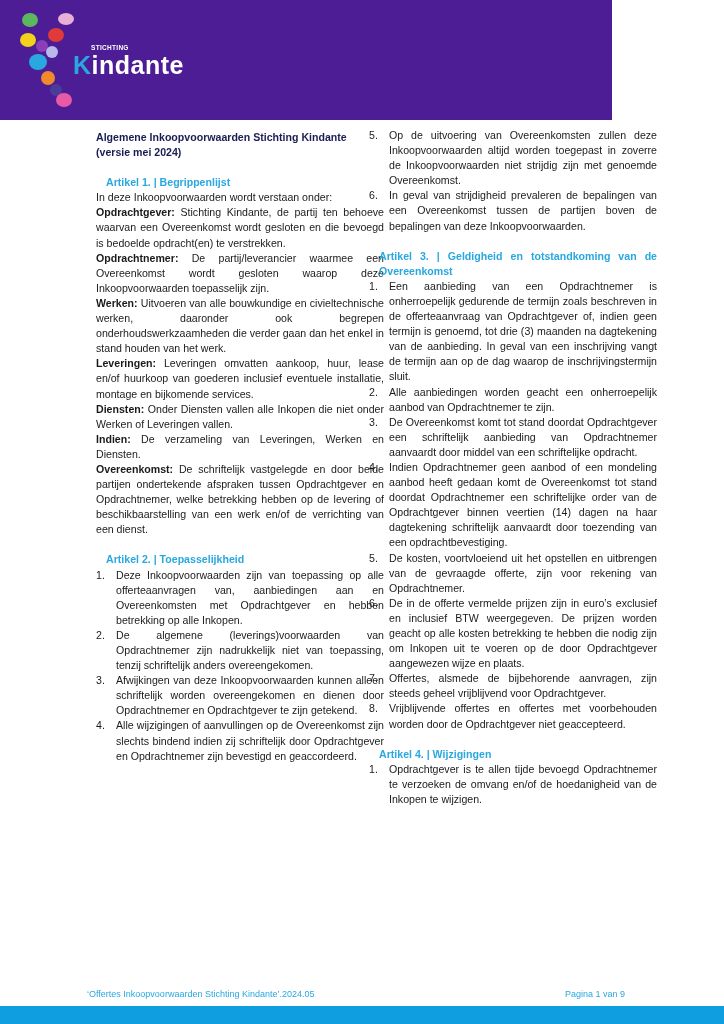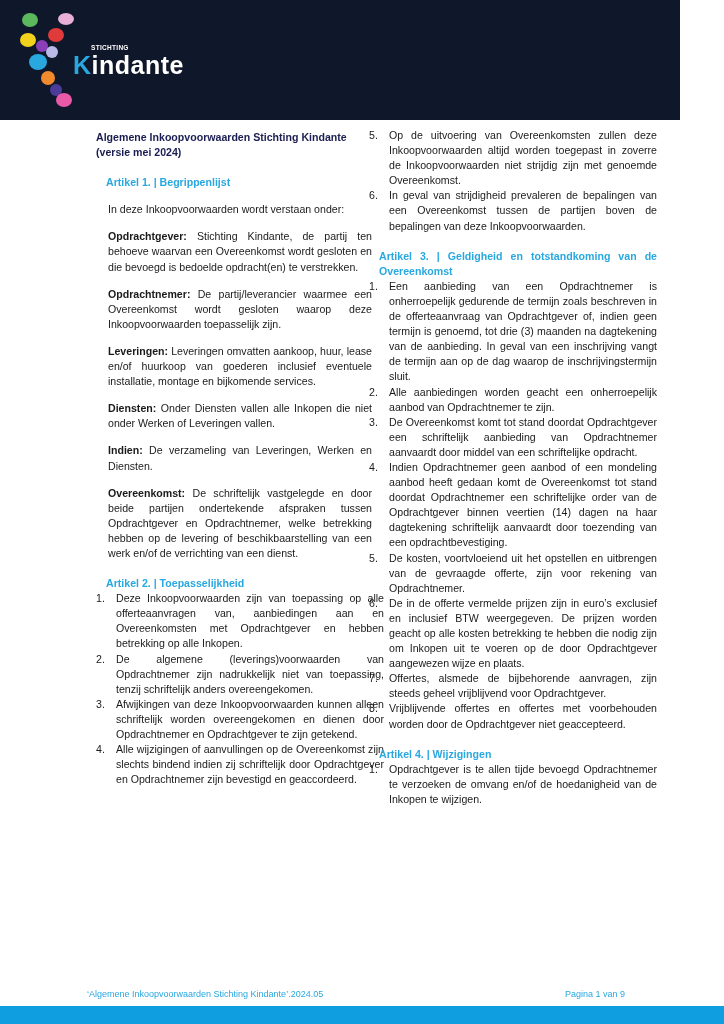--- a/index.html
+++ b/index.html
@@ -3,43 +3,43 @@
 <meta charset="utf-8">
 <style>
   html, body { margin: 0; padding: 0; }
   body {
     width: 724px; height: 1024px; position: relative; overflow: hidden;
     background: #ffffff;
     font-family: "Liberation Sans", sans-serif;
     color: #1a1a1a;
   }
   .header {
-    position: absolute; left: 0; top: 0; width: 680px; height: 120px;
-    background: #0f172a;
+    position: absolute; left: 0; top: 0; width: 612px; height: 120px;
+    background: #4c1d95;
   }
   .logo-hands { position: absolute; left: 18px; top: 10px; width: 72px; height: 100px; }
   .logo-small {
     position: absolute; left: 91px; top: 44px; color: #ffffff;
     font-size: 6.5px; font-weight: bold; letter-spacing: 0.3px;
   }
   .logo-big {
     position: absolute; left: 73px; top: 51px; color: #ffffff;
     font-size: 25px; font-weight: bold; letter-spacing: 0.5px;
   }
   .logo-big .k { color: #29a8e0; }
   .col {
     position: absolute; top: 128px; width: 288px;
     font-size: 10.6px; line-height: 15.1px; text-align: justify;
   }
   .col.left { left: 96px; }
   .col.right { left: 369px; }
   .doc-title { font-weight: bold; color: #1a1d52; margin: 2px 0 0 0; }
   .art-h { font-weight: bold; color: #29a8e0; margin: 15px 0 0 10px; }
   .def b { color: #1a1a1a; }
-  p { margin: 12px; }
+  p { margin: 0; }
   ol { margin: 0; padding: 0; list-style: none; }
   li { position: relative; padding-left: 20px; }
   li .num { position: absolute; left: 0; top: 0; }
   .footer-text {
     position: absolute; top: 989px; font-size: 9px; color: #29a8e0;
   }
   .footer-left { left: 87px; }
   .footer-right { right: 99px; padding-left: 44px; }
   .footer-band {
     position: absolute; left: 0; top: 1006px; width: 724px; height: 18px;
@@ -72,20 +72,21 @@
   <p class="doc-title">
     <span>Algemene Inkoopvoorwaarden Stichting Kindante</span><br>
     <span>(versie mei 2024)</span>
   </p>
 
   <p class="art-h">Artikel 1. | Begrippenlijst</p>
   <p>In deze Inkoopvoorwaarden wordt verstaan onder:</p>
   <div id="defs">
       <p class="def"><b>Opdrachtgever:</b><span> Stichting Kindante, de partij ten behoeve waarvan een Overeenkomst wordt gesloten en die bevoegd is bedoelde opdracht(en) te verstrekken.</span></p>
       <p class="def"><b>Opdrachtnemer:</b><span> De partij/leverancier waarmee een Overeenkomst wordt gesloten waarop deze Inkoopvoorwaarden toepasselijk zijn.</span></p>
+      <p class="def"><b>Werken:</b><span> Uitvoeren van alle bouwkundige en civieltechnische werken, daaronder ook begrepen onderhoudswerkzaamheden die verder gaan dan het enkel in stand houden van het werk.</span></p>
       <p class="def"><b>Leveringen:</b><span> Leveringen omvatten aankoop, huur, lease en/of huurkoop van goederen inclusief eventuele installatie, montage en bijkomende services.</span></p>
       <p class="def"><b>Diensten:</b><span> Onder Diensten vallen alle Inkopen die niet onder Werken of Leveringen vallen.</span></p>
       <p class="def"><b>Indien:</b><span> De verzameling van Leveringen, Werken en Diensten.</span></p>
       <p class="def"><b>Overeenkomst:</b><span> De schriftelijk vastgelegde en door beide partijen ondertekende afspraken tussen Opdrachtgever en Opdrachtnemer, welke betrekking hebben op de levering of beschikbaarstelling van een werk en/of de verrichting van een dienst.</span></p>
     </div>
 
   <p class="art-h">Artikel 2. | Toepasselijkheid</p>
   <ol id="art2-left">
       <li><span class="num">1.</span><span>Deze Inkoopvoorwaarden zijn van toepassing op alle offerteaanvragen van, aanbiedingen aan en Overeenkomsten met Opdrachtgever en hebben betrekking op alle Inkopen.</span></li>
       <li><span class="num">2.</span><span>De algemene (leverings)voorwaarden van Opdrachtnemer zijn nadrukkelijk niet van toepassing, tenzij schriftelijk anders overeengekomen.</span></li>
@@ -111,15 +112,15 @@
       <li><span class="num">7.</span><span>Offertes, alsmede de bijbehorende aanvragen, zijn steeds geheel vrijblijvend voor Opdrachtgever.</span></li>
       <li><span class="num">8.</span><span>Vrijblijvende offertes en offertes met voorbehouden worden door de Opdrachtgever niet geaccepteerd.</span></li>
     </ol>
 
   <p class="art-h">Artikel 4. | Wijzigingen</p>
   <ol id="art4">
       <li><span class="num">1.</span><span>Opdrachtgever is te allen tijde bevoegd Opdrachtnemer te verzoeken de omvang en/of de hoedanigheid van de Inkopen te wijzigen.</span></li>
     </ol>
 </div>
 
-<div class="footer-text footer-left">‘Algemene Inkoopvoorwaarden Stichting Kindante’.2024.05</div>
+<div class="footer-text footer-left">‘Offertes Inkoopvoorwaarden Stichting Kindante’.2024.05</div>
 <div class="footer-text footer-right">Pagina 1 van 9</div>
 <div class="footer-band"></div>
 
 </body></html>

